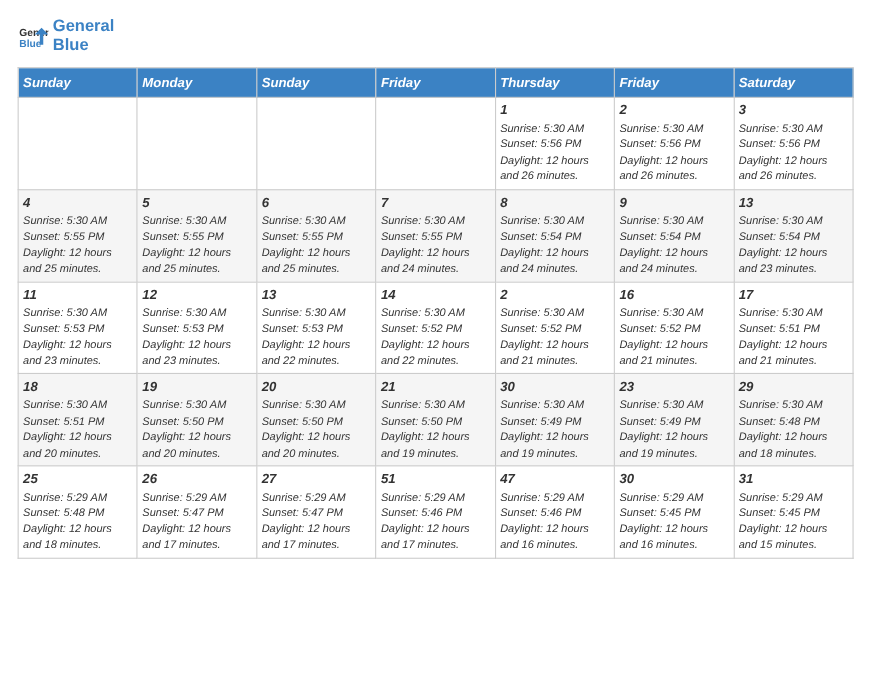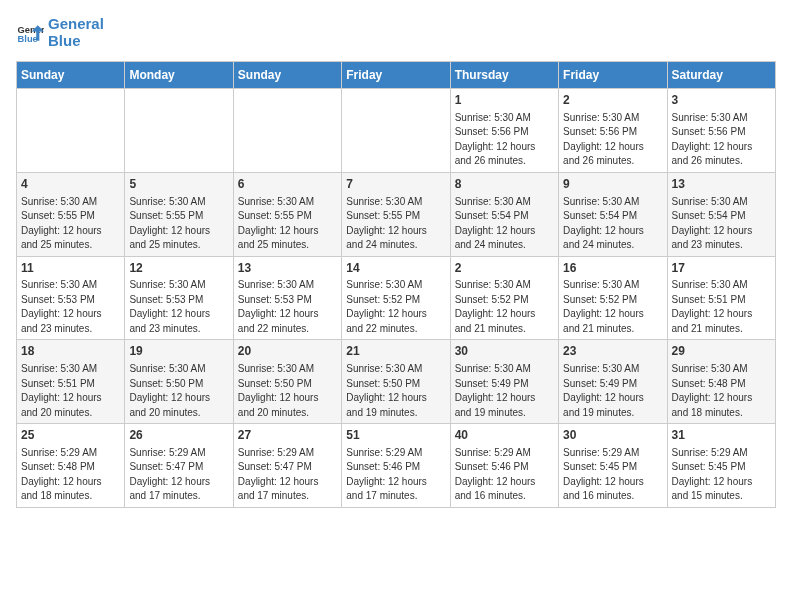--- a/index.html
+++ b/index.html
@@ -42,20 +42,21 @@
     }
     .subtitle {
       font-size: 14px;
       color: #555;
       margin-top: 2px;
     }
     table {
       width: 100%;
       border-collapse: collapse;
       font-size: 11px;
+      font-style: italic;
     }
     thead tr th {
       background-color: #3b82c4;
       color: #fff;
       padding: 6px 4px;
       text-align: left;
       font-size: 12px;
       font-weight: bold;
       border: 1px solid #ccc;
     }
@@ -325,21 +326,21 @@
 and 17 minutes.</div>
         </td>
         <td>
           <span class="day-number">51</span>
           <div class="day-info" style="white-space: pre-line;">Sunrise: 5:29 AM
 Sunset: 5:46 PM
 Daylight: 12 hours
 and 17 minutes.</div>
         </td>
         <td>
-          <span class="day-number">40</span>
+          <span class="day-number">47</span>
           <div class="day-info" style="white-space: pre-line;">Sunrise: 5:29 AM
 Sunset: 5:46 PM
 Daylight: 12 hours
 and 16 minutes.</div>
         </td>
         <td>
           <span class="day-number">30</span>
           <div class="day-info" style="white-space: pre-line;">Sunrise: 5:29 AM
 Sunset: 5:45 PM
 Daylight: 12 hours

